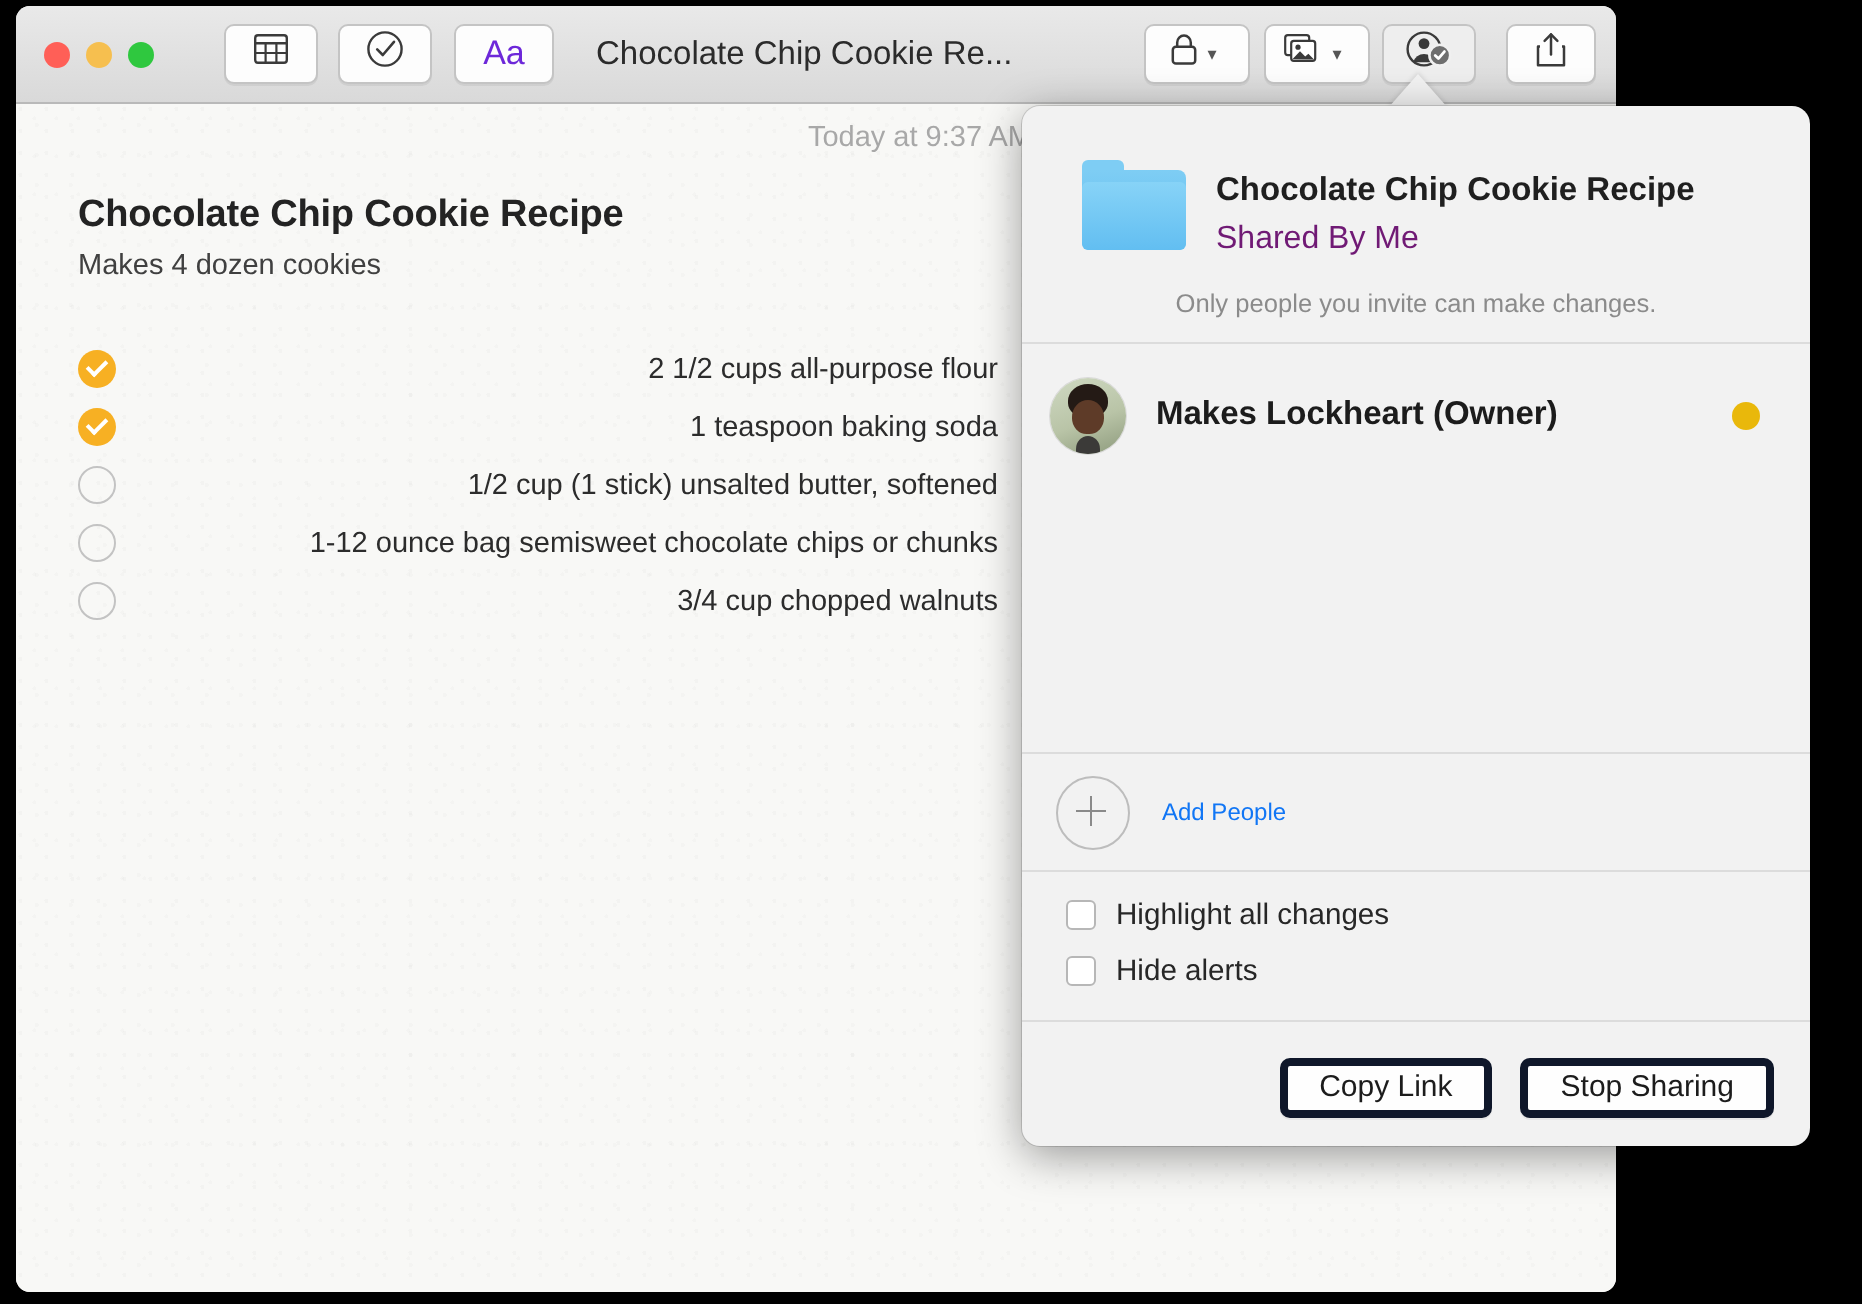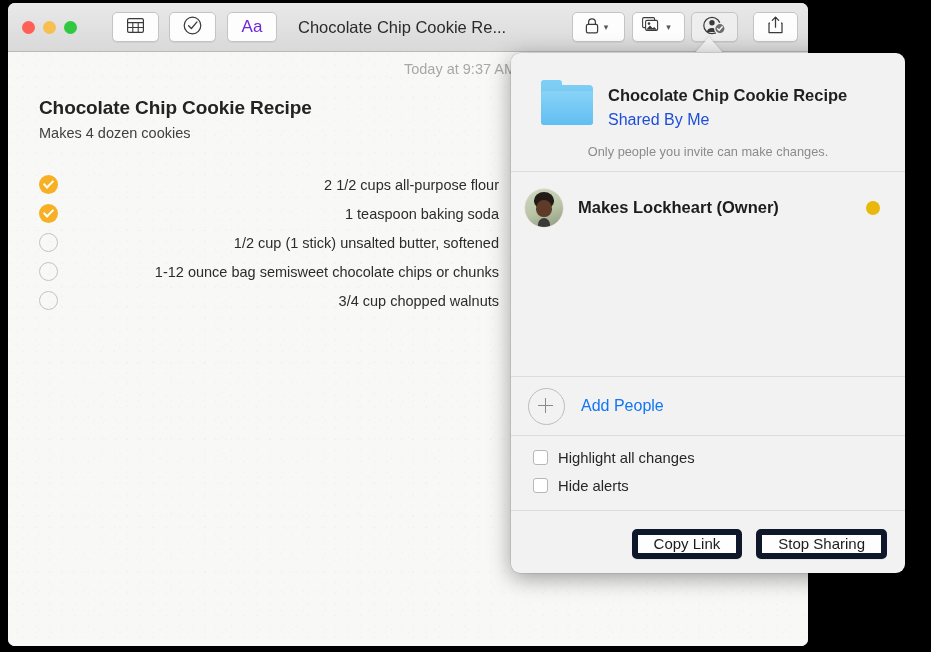--- a/index.html
+++ b/index.html
@@ -241,21 +241,21 @@
     font-size: 16.5px;
     font-weight: bold;
     color: #1f1f1f;
     white-space: nowrap;
   }
   .pop-doc-sub {
     position: absolute;
     left: 97px;
     top: 58px;
     font-size: 16px;
-    color: #1d4ed8;
+    color: #701a75;
     white-space: nowrap;
   }
   .pop-note {
     position: absolute;
     left: 0;
     top: 91px;
     width: 100%;
     text-align: center;
     font-size: 12.8px;
     color: #8b8b8b;
@@ -348,21 +348,21 @@
   }
   .plus-circle::before, .plus-circle::after {
     content: "";
     position: absolute;
     background: #8a8a8a;
   }
   .plus-circle::before { left: 9px; top: 16px; width: 15px; height: 1.6px; }
   .plus-circle::after  { left: 15.7px; top: 9.5px; width: 1.6px; height: 15px; }
   .add-label {
     margin-left: 16px;
-    font-size: 16px;
+    font-size: 12px;
     color: #1176f5;
   }
 
   .options {
     height: 74px;
     padding: 14px 0 0 22px;
     box-sizing: border-box;
   }
   .opt-row {
     display: flex;
@@ -391,21 +391,21 @@
     justify-content: flex-end;
     padding-right: 18px;
     gap: 14px;
     box-sizing: border-box;
   }
   .btn {
     height: 30px;
     padding: 0 16px;
     border-radius: 5px;
     background: #fefefe;
-    border: 6px solid #0f172a;
+    border: 4px solid #0f172a;
     font-size: 15px;
     color: #1c1c1c;
     display: flex;
     align-items: center;
     box-shadow: 0 1px 0 rgba(0,0,0,0.05);
     box-sizing: border-box;
     white-space: nowrap;
   }
 </style>
 </head>

